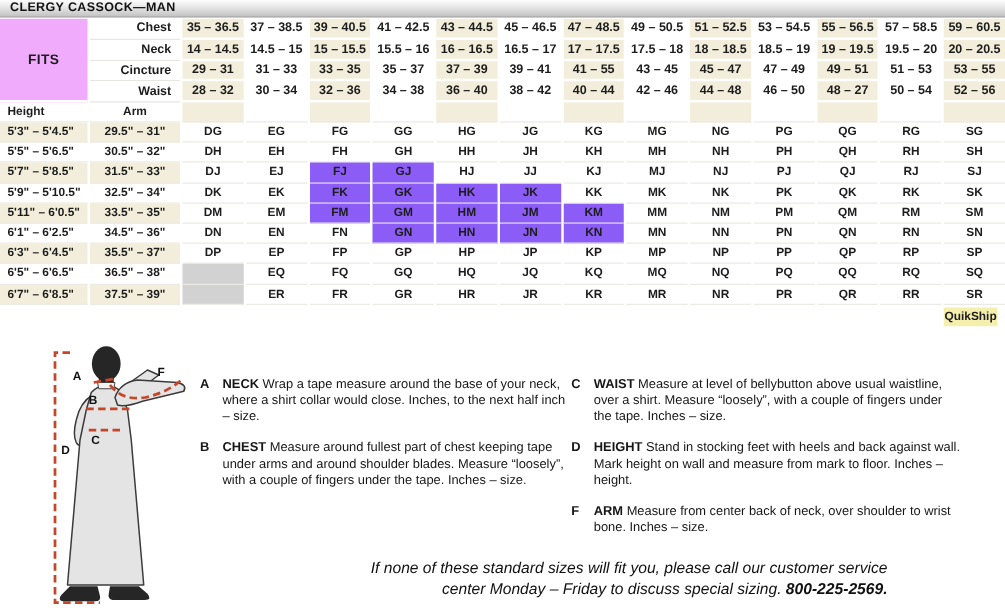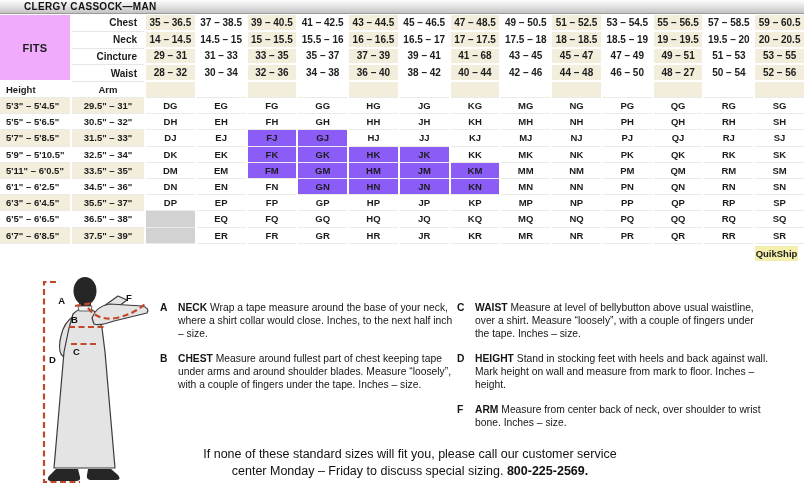--- a/index.html
+++ b/index.html
@@ -2,21 +2,21 @@
 <html><head>
 <meta charset="utf-8">
 <style>
   html,body{margin:0;padding:0;background:#fff;}
   .page{position:relative;width:804px;height:491px;background:#ffffff;
         font-family:"Liberation Sans",sans-serif;color:#1c1c1c;overflow:hidden;}
 
   
   .title-bar{position:absolute;top:0;left:0;width:804px;height:14px;box-sizing:border-box;
     background:linear-gradient(180deg,#fdfdfd 0%,#e3e3e3 50%,#c3c3c3 100%);
-    border-bottom:1px solid #9b9b9b;display:flex;align-items:center;padding-left:24px;}
+    border-bottom:1px solid #9b9b9b;display:flex;align-items:center;padding-left:8px;}
   .title-bar span{font-size:10px;font-weight:bold;letter-spacing:.3px;color:#121212;}
 
   
   .grid{position:absolute;left:0;width:804px;display:grid;
         grid-template-columns:70px 72px repeat(13,1fr);column-gap:2px;box-sizing:border-box;}
   #meas-grid{top:15px;grid-auto-rows:16.8px;}
   #size-grid{top:82px;grid-template-rows:16px repeat(9,16.2px);}
 
   .cell{display:flex;align-items:center;justify-content:center;font-weight:bold;
         font-size:10px;box-sizing:border-box;white-space:nowrap;border-bottom:2px solid #fff;}
@@ -34,22 +34,22 @@
   .notes{position:absolute;top:257px;left:130px;width:660px;text-align:center;
          font-weight:bold;font-size:11.5px;line-height:15.5px;color:#111;}
 
   .instr{position:absolute;font-size:10.3px;line-height:13px;color:#161616;}
   #instr-left{left:160px;top:301px;width:293px;}
   #instr-right{left:457px;top:301px;width:312px;}
   .entry{display:flex;margin-bottom:12px;}
   .entry .letter{width:18px;font-weight:bold;flex:none;}
   .entry .term{font-weight:bold;}
 
-  .footer{position:absolute;top:446px;left:110px;width:600px;text-align:center;
-          font-size:12.5px;line-height:17px;color:#111;}
+  .footer{position:absolute;top:446px;left:110px;width:600px;text-align:right;
+          font-style:italic;font-size:12.5px;line-height:17px;color:#111;}
   .footer .phone{font-weight:bold;}
 
   
   #figure{position:absolute;left:28px;top:276px;width:136px;height:215px;}
   .dash{fill:none;stroke:#c4472a;stroke-width:2.2;stroke-dasharray:6 3.5;}
   .robe{fill:#e4e4e4;stroke:#3b3b3b;stroke-width:1.2;stroke-linejoin:round;}
   .darkfill{fill:#262626;stroke:none;}
   .figlabel{font-family:"Liberation Sans",sans-serif;font-size:9.5px;font-weight:bold;fill:#111;}
 </style>
 </head>
@@ -91,21 +91,21 @@
       <div class="cell mval cream">19 – 19.5</div>
       <div class="cell mval">19.5 – 20</div>
       <div class="cell mval cream">20 – 20.5</div>
       <div class="cell mlabel">Cincture</div>
       <div class="cell mval cream">29 – 31</div>
       <div class="cell mval">31 – 33</div>
       <div class="cell mval cream">33 – 35</div>
       <div class="cell mval">35 – 37</div>
       <div class="cell mval cream">37 – 39</div>
       <div class="cell mval">39 – 41</div>
-      <div class="cell mval cream">41 – 68</div>
+      <div class="cell mval cream">41 – 55</div>
       <div class="cell mval">43 – 45</div>
       <div class="cell mval cream">45 – 47</div>
       <div class="cell mval">47 – 49</div>
       <div class="cell mval cream">49 – 51</div>
       <div class="cell mval">51 – 53</div>
       <div class="cell mval cream">53 – 55</div>
       <div class="cell mlabel">Waist</div>
       <div class="cell mval cream">28 – 32</div>
       <div class="cell mval">30 – 34</div>
       <div class="cell mval cream">32 – 36</div>

